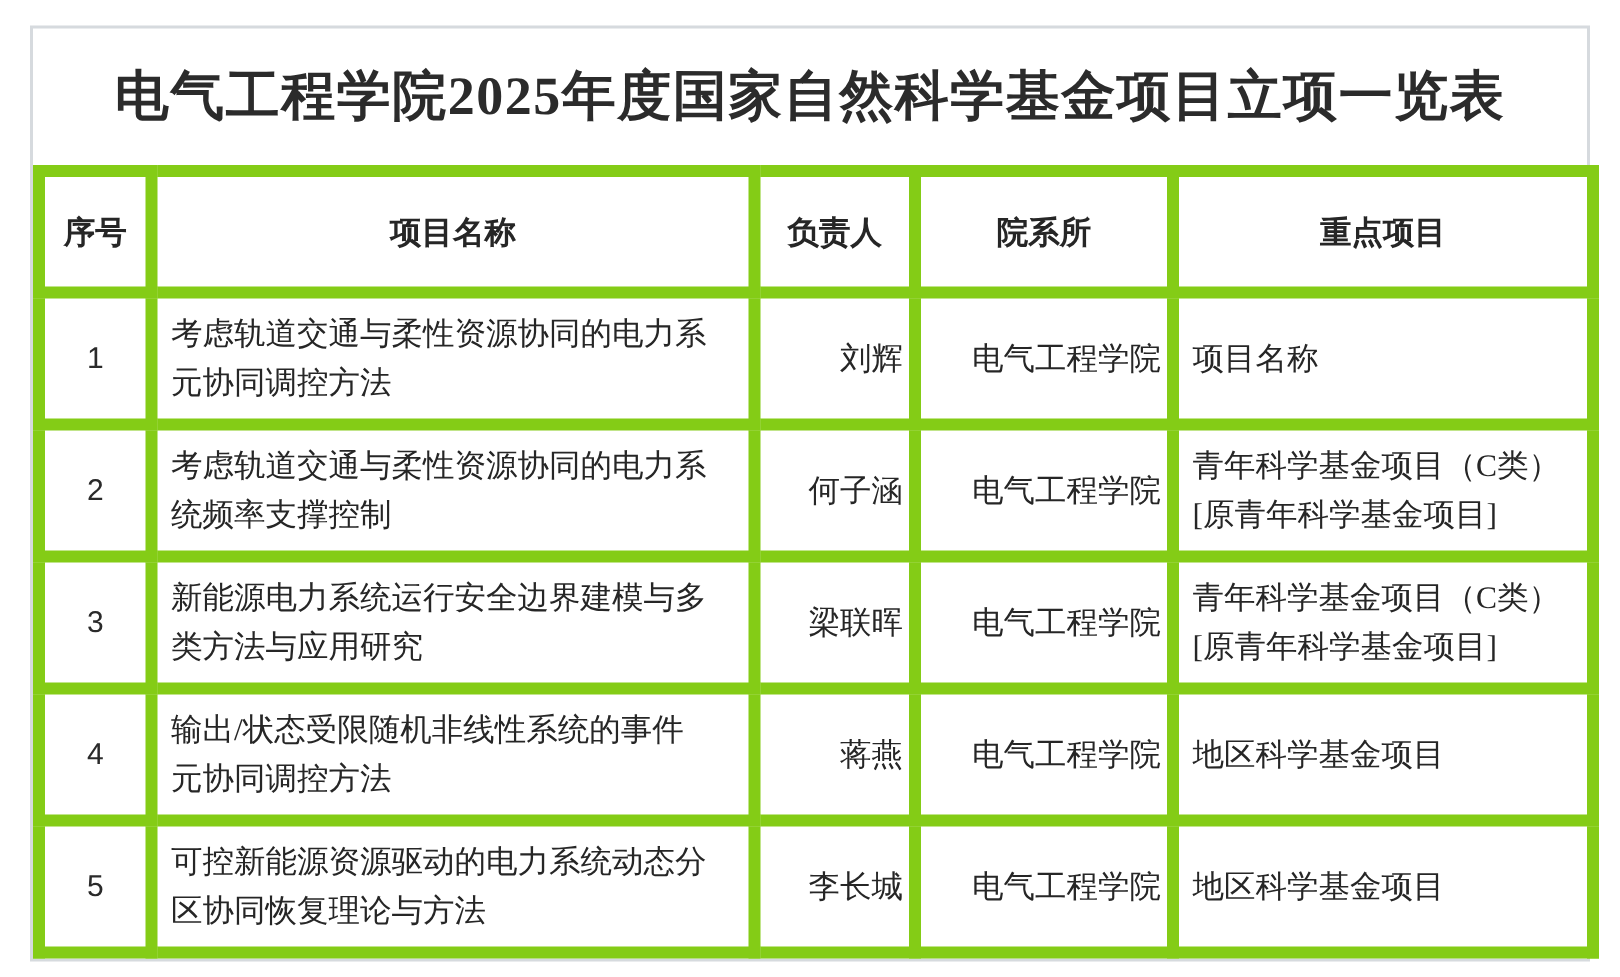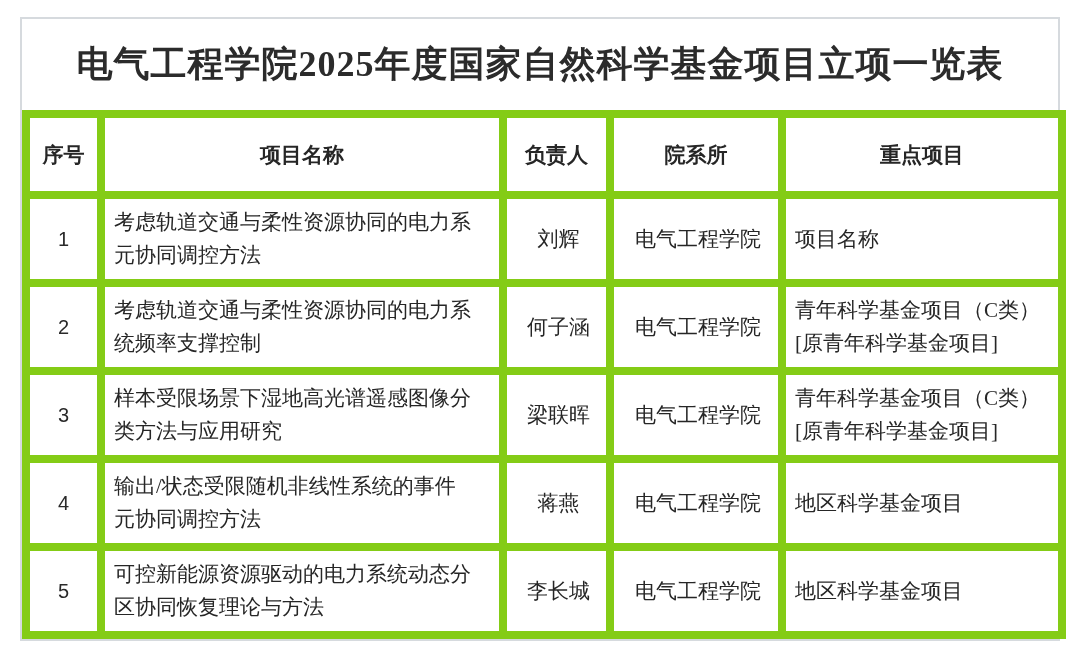--- a/index.html
+++ b/index.html
@@ -36,21 +36,21 @@
   td.c-no{
     text-align:center;
     font-family:"Liberation Sans","DejaVu Sans",sans-serif;
     font-size:20px;color:#2a2a2a;
   }
   td.c-name,td.c-cat{
     white-space:pre-line;line-height:33px;
     padding:0 8px 0 9px;text-align:left;
   }
   td.c-leader,td.c-dept{
-    padding:0 4px 0 8px;text-align:center;
+    padding:0 4px 0 8px;text-align:right;
   }
 </style>
 </head>
 <body>
 
 <div class="card">
   <div class="title">电气工程学院2025年度国家自然科学基金项目立项一览表</div>
 
   <table class="projects">
     <colgroup>
@@ -84,21 +84,21 @@
     <td class="c-name">考虑轨道交通与柔性资源协同的电力系
 统频率支撑控制</td>
     <td class="c-leader">何子涵</td>
     <td class="c-dept">电气工程学院</td>
     <td class="c-cat">青年科学基金项目（C类）
 [原青年科学基金项目]</td>
   </tr>
 
   <tr>
     <td class="c-no">3</td>
-    <td class="c-name">样本受限场景下湿地高光谱遥感图像分
+    <td class="c-name">新能源电力系统运行安全边界建模与多
 类方法与应用研究</td>
     <td class="c-leader">梁联晖</td>
     <td class="c-dept">电气工程学院</td>
     <td class="c-cat">青年科学基金项目（C类）
 [原青年科学基金项目]</td>
   </tr>
 
   <tr>
     <td class="c-no">4</td>
     <td class="c-name">输出/状态受限随机非线性系统的事件

